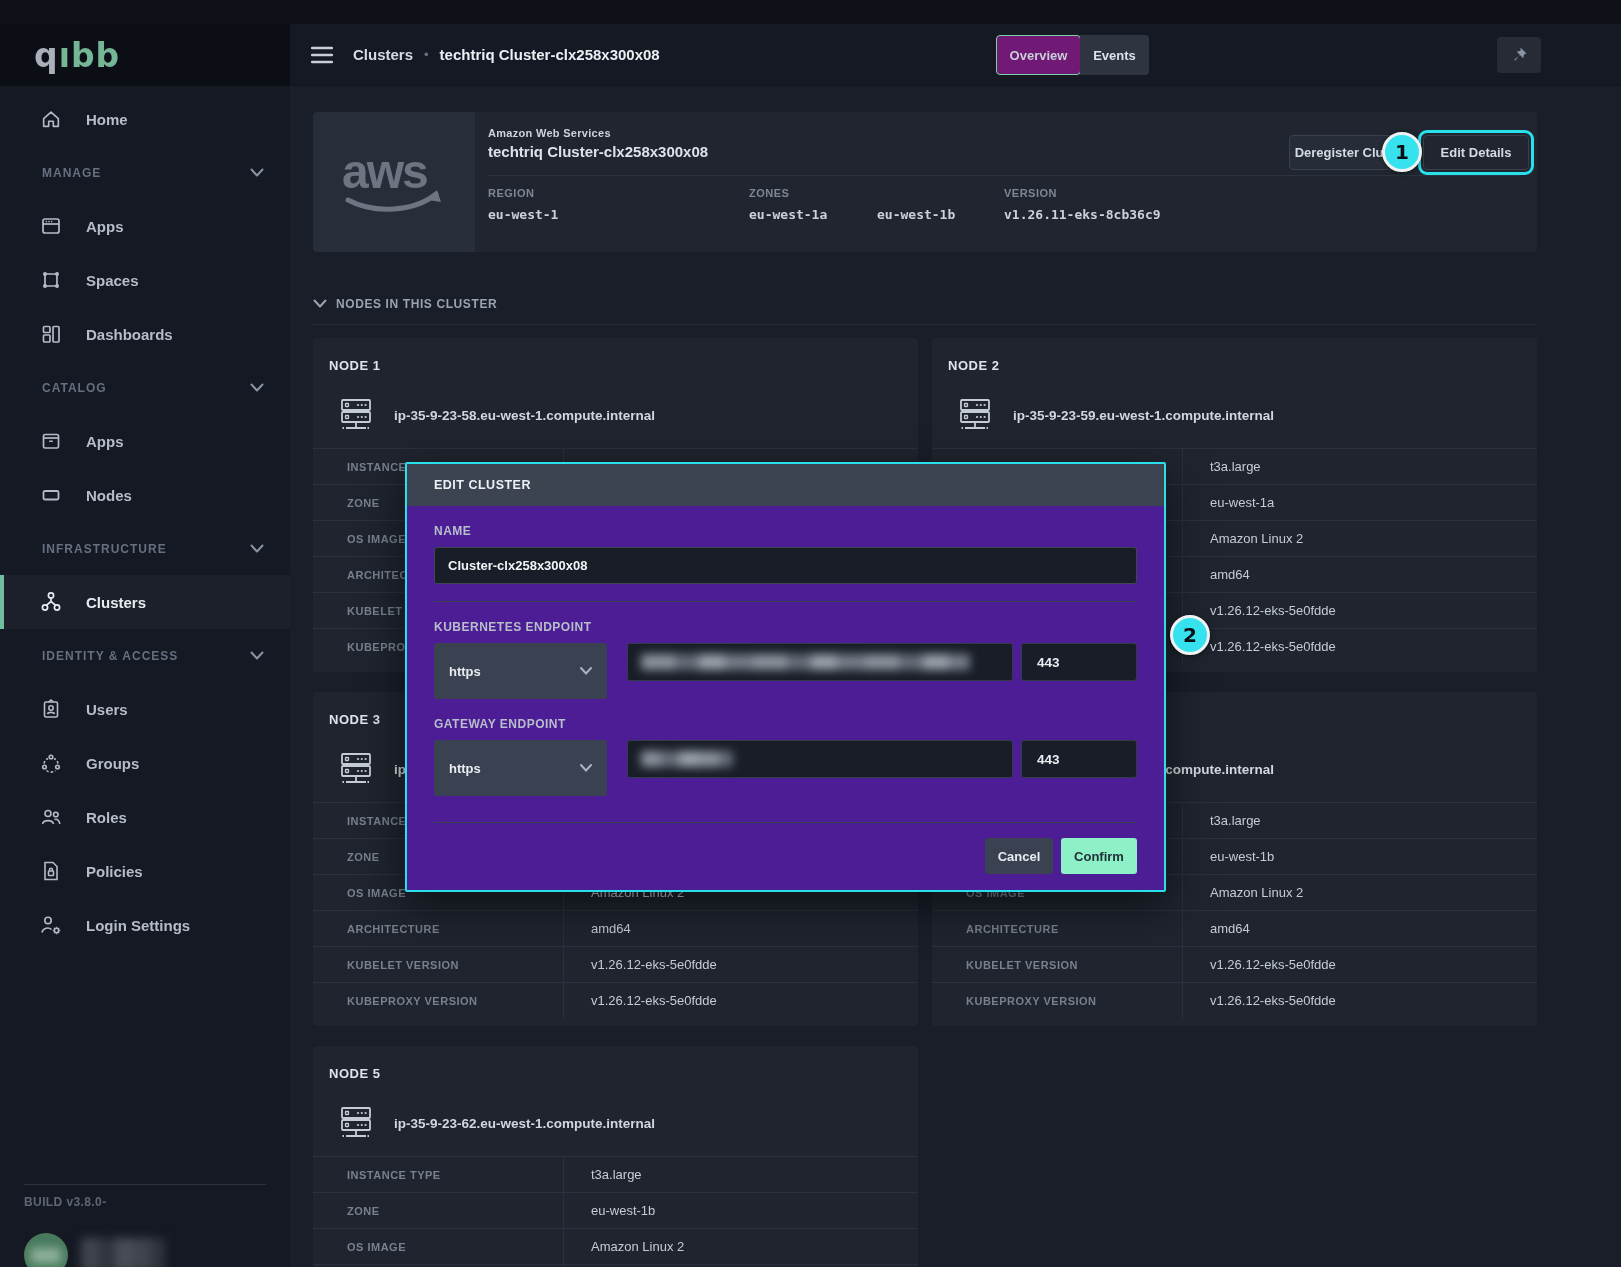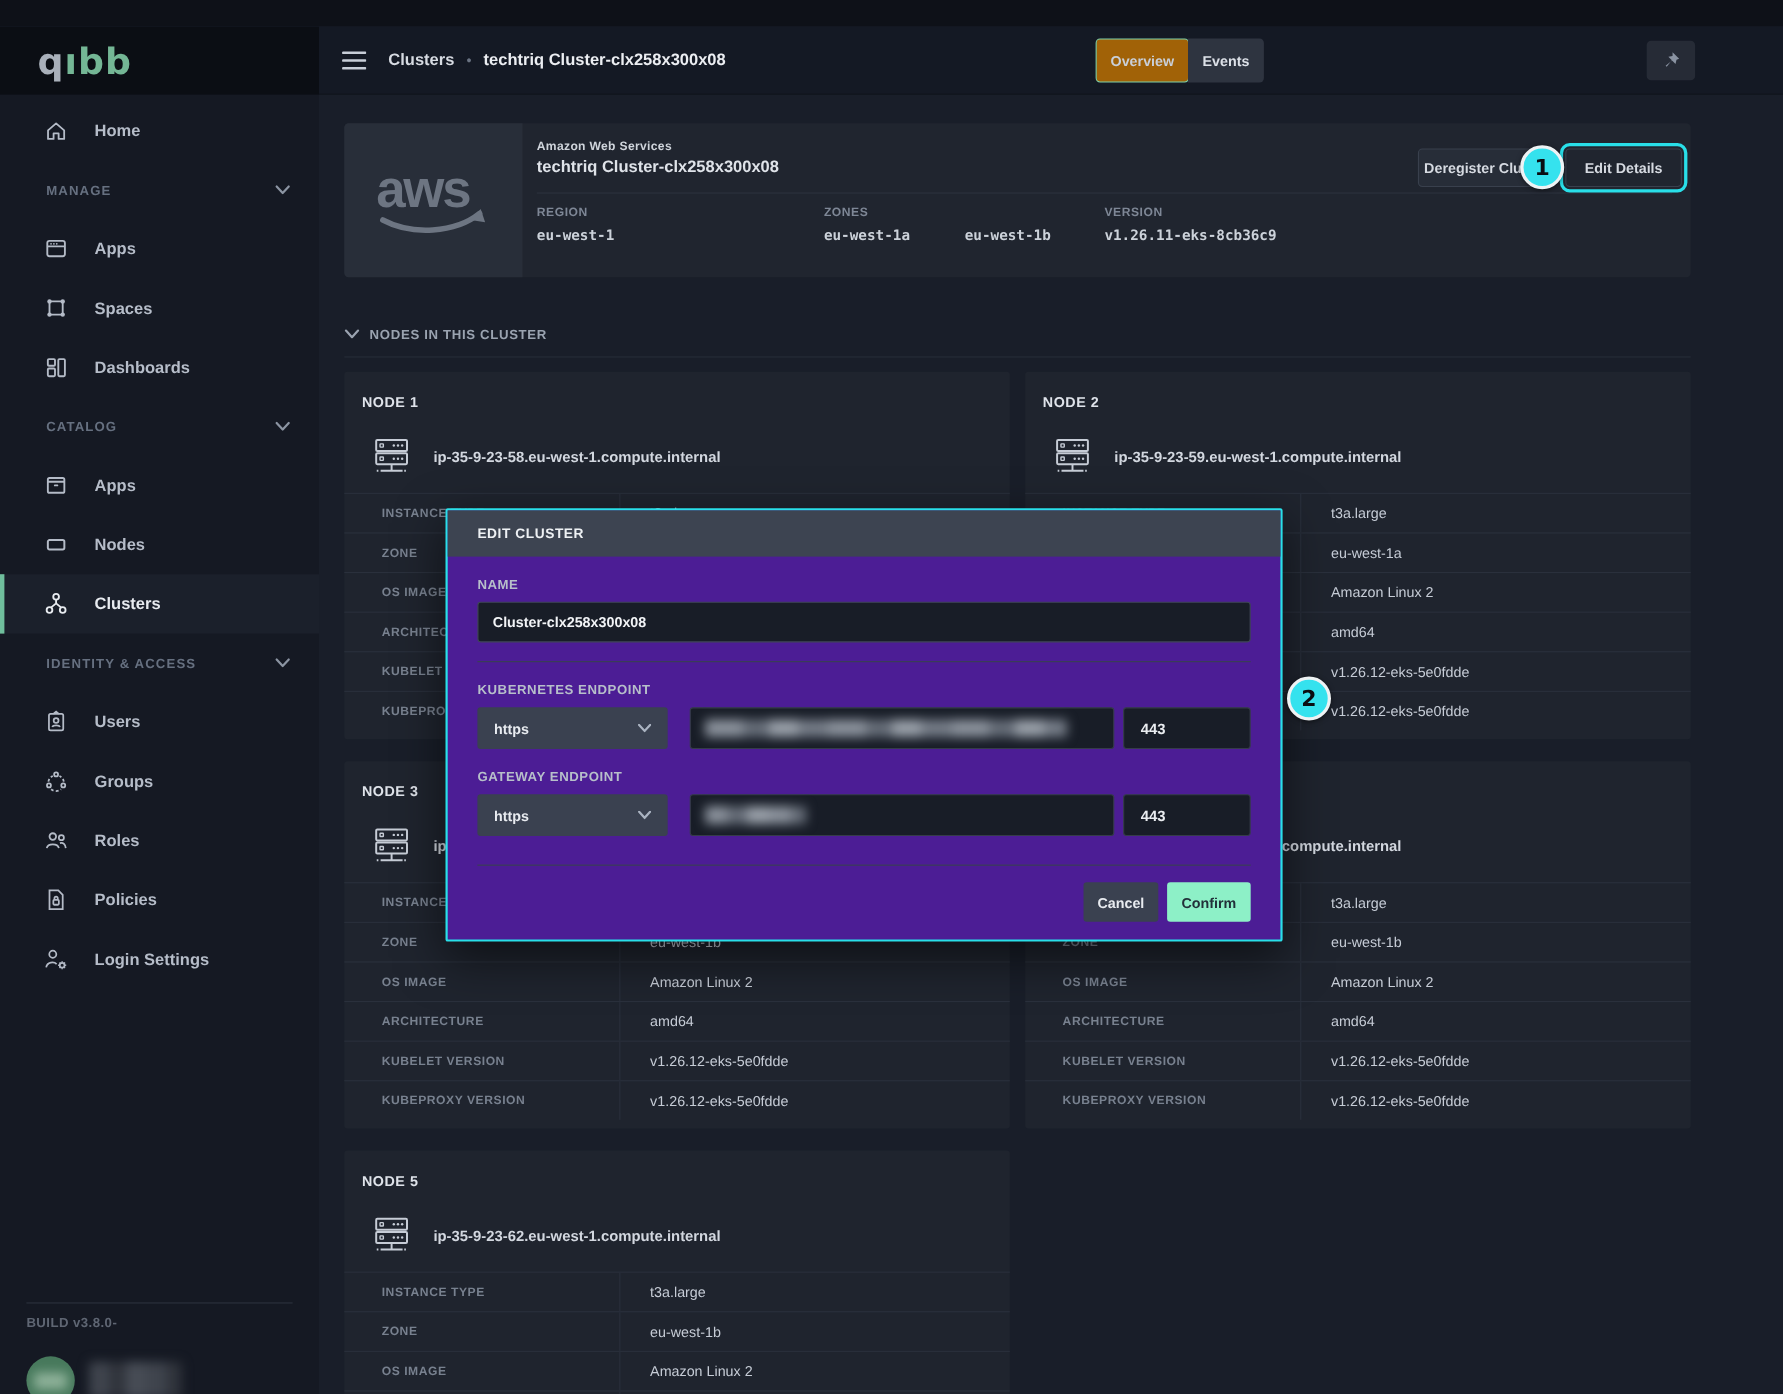--- a/index.html
+++ b/index.html
@@ -35,21 +35,21 @@
   
   .main { flex:1; display:flex; flex-direction:column; min-width:0; }
   .topbar { position:relative; height:62px; background:#141924; flex:0 0 62px; display:flex; align-items:center; border-bottom:1px solid #10141c; }
   .hamburger { margin-left:21px; width:22px; height:18px; color:#c8ced8; cursor:pointer; }
   .breadcrumb { display:flex; align-items:center; margin-left:20px; }
   .crumb-root { font-size:15px; font-weight:bold; color:#d7dbe2; cursor:pointer; }
   .crumb-sep { color:#6a7382; margin:0 11px; font-size:13px; }
   .crumb-current { font-size:15px; font-weight:bold; color:#eceef2; }
   .tabs { position:absolute; left:706px; top:11px; display:flex; }
   .tab { height:40px; display:flex; align-items:center; justify-content:center; font-size:13px; font-weight:bold; cursor:pointer; }
-  .tab.active { width:85px; background:#a16207; border:1px solid #7ccfa7; border-radius:4px; color:#c9cfd8; }
+  .tab.active { width:85px; background:#701a75; border:1px solid #7ccfa7; border-radius:4px; color:#c9cfd8; }
   .tab.inactive { width:69px; background:#2e3440; border-radius:0 4px 4px 0; color:#dde1e8; margin-left:-1px; }
   .pin-btn { position:absolute; right:80px; top:13px; width:44px; height:36px; background:#262b36; border-radius:4px; display:flex; align-items:center; justify-content:center; color:#8a93a2; cursor:pointer; }
 
   .content { flex:1; padding:26px 84px 0 23px; overflow:hidden; }
 
   
   .cluster-card { position:relative; height:140px; background:#20252f; border-radius:4px; display:flex; }
   .aws-panel { width:162px; flex:0 0 162px; background:#282e39; border-radius:4px 0 0 4px; display:flex; align-items:center; justify-content:center; }
   .cluster-info { flex:1; padding:15px 17px 0 13px; min-width:0; }
   .provider-label { font-size:11px; font-weight:bold; color:#cfd4db; letter-spacing:.3px; }
@@ -84,21 +84,21 @@
   
   .modal { position:absolute; left:405px; top:438px; width:761px; background:#4c1d95; border:2px solid #29dfe9; border-radius:2px; box-shadow:0 14px 44px rgba(0,0,0,.55); z-index:10; }
   .modal-header { height:42px; background:#3d4451; display:flex; align-items:center; padding-left:27px; }
   .modal-title { font-size:12.5px; font-weight:bold; letter-spacing:.5px; color:#eef1f4; }
   .modal-body { padding:18px 27px 16px 27px; }
   .field-label { font-size:12px; font-weight:bold; letter-spacing:.5px; color:#b7bfca; }
   .text-input { margin-top:9px; height:37px; background:#181d27; border:1px solid #3e4654; border-radius:3px; display:flex; align-items:center; padding:0 13px; font-size:13px; font-weight:bold; color:#f2f4f7; cursor:text; }
   .modal-divider { margin-top:17px; border-top:1px solid #3a4150; }
   .ep-label { margin-top:18px; }
   .ep-row { margin-top:9px; display:flex; }
-  .select { width:173px; flex:0 0 173px; height:38px; background:#3a4150; border-radius:3px; display:flex; align-items:center; justify-content:space-between; padding:0 15px; cursor:pointer; }
+  .select { width:173px; flex:0 0 173px; height:56px; background:#3a4150; border-radius:3px; display:flex; align-items:center; justify-content:space-between; padding:0 15px; cursor:pointer; }
   .select-value { font-size:13px; font-weight:bold; color:#e8ebf0; }
   .select .chev { width:12px; height:8px; color:#aab3c1; }
   .ep-url { flex:1; margin-left:20px; height:38px; background:#181d27; border:1px solid #353c49; border-radius:3px; display:flex; align-items:center; padding:0 13px; cursor:text; }
   .url-blur { height:16px; width:92%; background:repeating-linear-gradient(90deg,#8b929c 0 34px,#666d78 34px 58px,#9aa1aa 58px 84px,#757c87 84px 112px); filter:blur(5px); border-radius:2px; }
   .url-blur.short { width:92px; background:repeating-linear-gradient(90deg,#8b929c 0 20px,#666d78 20px 38px,#9aa1aa 38px 58px); }
   .ep-port { width:116px; flex:0 0 116px; margin-left:8px; height:38px; background:#181d27; border:1px solid #353c49; border-radius:3px; display:flex; align-items:center; padding-left:15px; font-size:13.5px; font-weight:bold; color:#e9ecf0; cursor:text; }
   .divider-2 { margin-top:26px; }
   .modal-footer { margin-top:15px; display:flex; justify-content:flex-end; gap:8px; }
   .btn-cancel { width:68px; height:36px; background:#3a4150; border-radius:3px; display:flex; align-items:center; justify-content:center; font-size:13px; font-weight:bold; color:#e8ebf0; cursor:pointer; }
   .btn-confirm { width:76px; height:36px; background:#8df0c7; border-radius:3px; display:flex; align-items:center; justify-content:center; font-size:13px; font-weight:bold; color:#223039; cursor:pointer; }
@@ -188,20 +188,28 @@
           </span>
           <span class="nav-label">Apps</span>
         </div>
         <div class="nav-item">
           <span class="nav-icon">
             <svg width="24" height="24" viewBox="0 0 24 24" fill="none" stroke="currentColor" stroke-width="1.8">
               <rect x="4.5" y="8" width="15" height="8.5" rx="1.5"></rect>
             </svg>
           </span>
           <span class="nav-label">Nodes</span>
+        </div>
+        <div class="nav-section">
+          <span class="sec-label">INFRASTRUCTURE</span>
+          <span class="sec-chev">
+            <svg viewBox="0 0 14 10" width="14" height="10">
+              <path d="M1.5 1.5 L7 7.5 L12.5 1.5" stroke="currentColor" stroke-width="2" fill="none" stroke-linecap="round" stroke-linejoin="round"></path>
+            </svg>
+          </span>
         </div>
         <div class="nav-item selected">
           <span class="nav-icon">
             <svg width="24" height="24" viewBox="0 0 24 24" fill="none" stroke="currentColor" stroke-width="1.7">
               <circle cx="12" cy="5.5" r="2.6"></circle>
               <circle cx="6" cy="17.5" r="2.6"></circle>
               <circle cx="18" cy="17.5" r="2.6"></circle>
               <path d="M12 8.2 L12 11.5 M12 11.5 L7.3 15.4 M12 11.5 L16.7 15.4"></path>
             </svg>
           </span>

